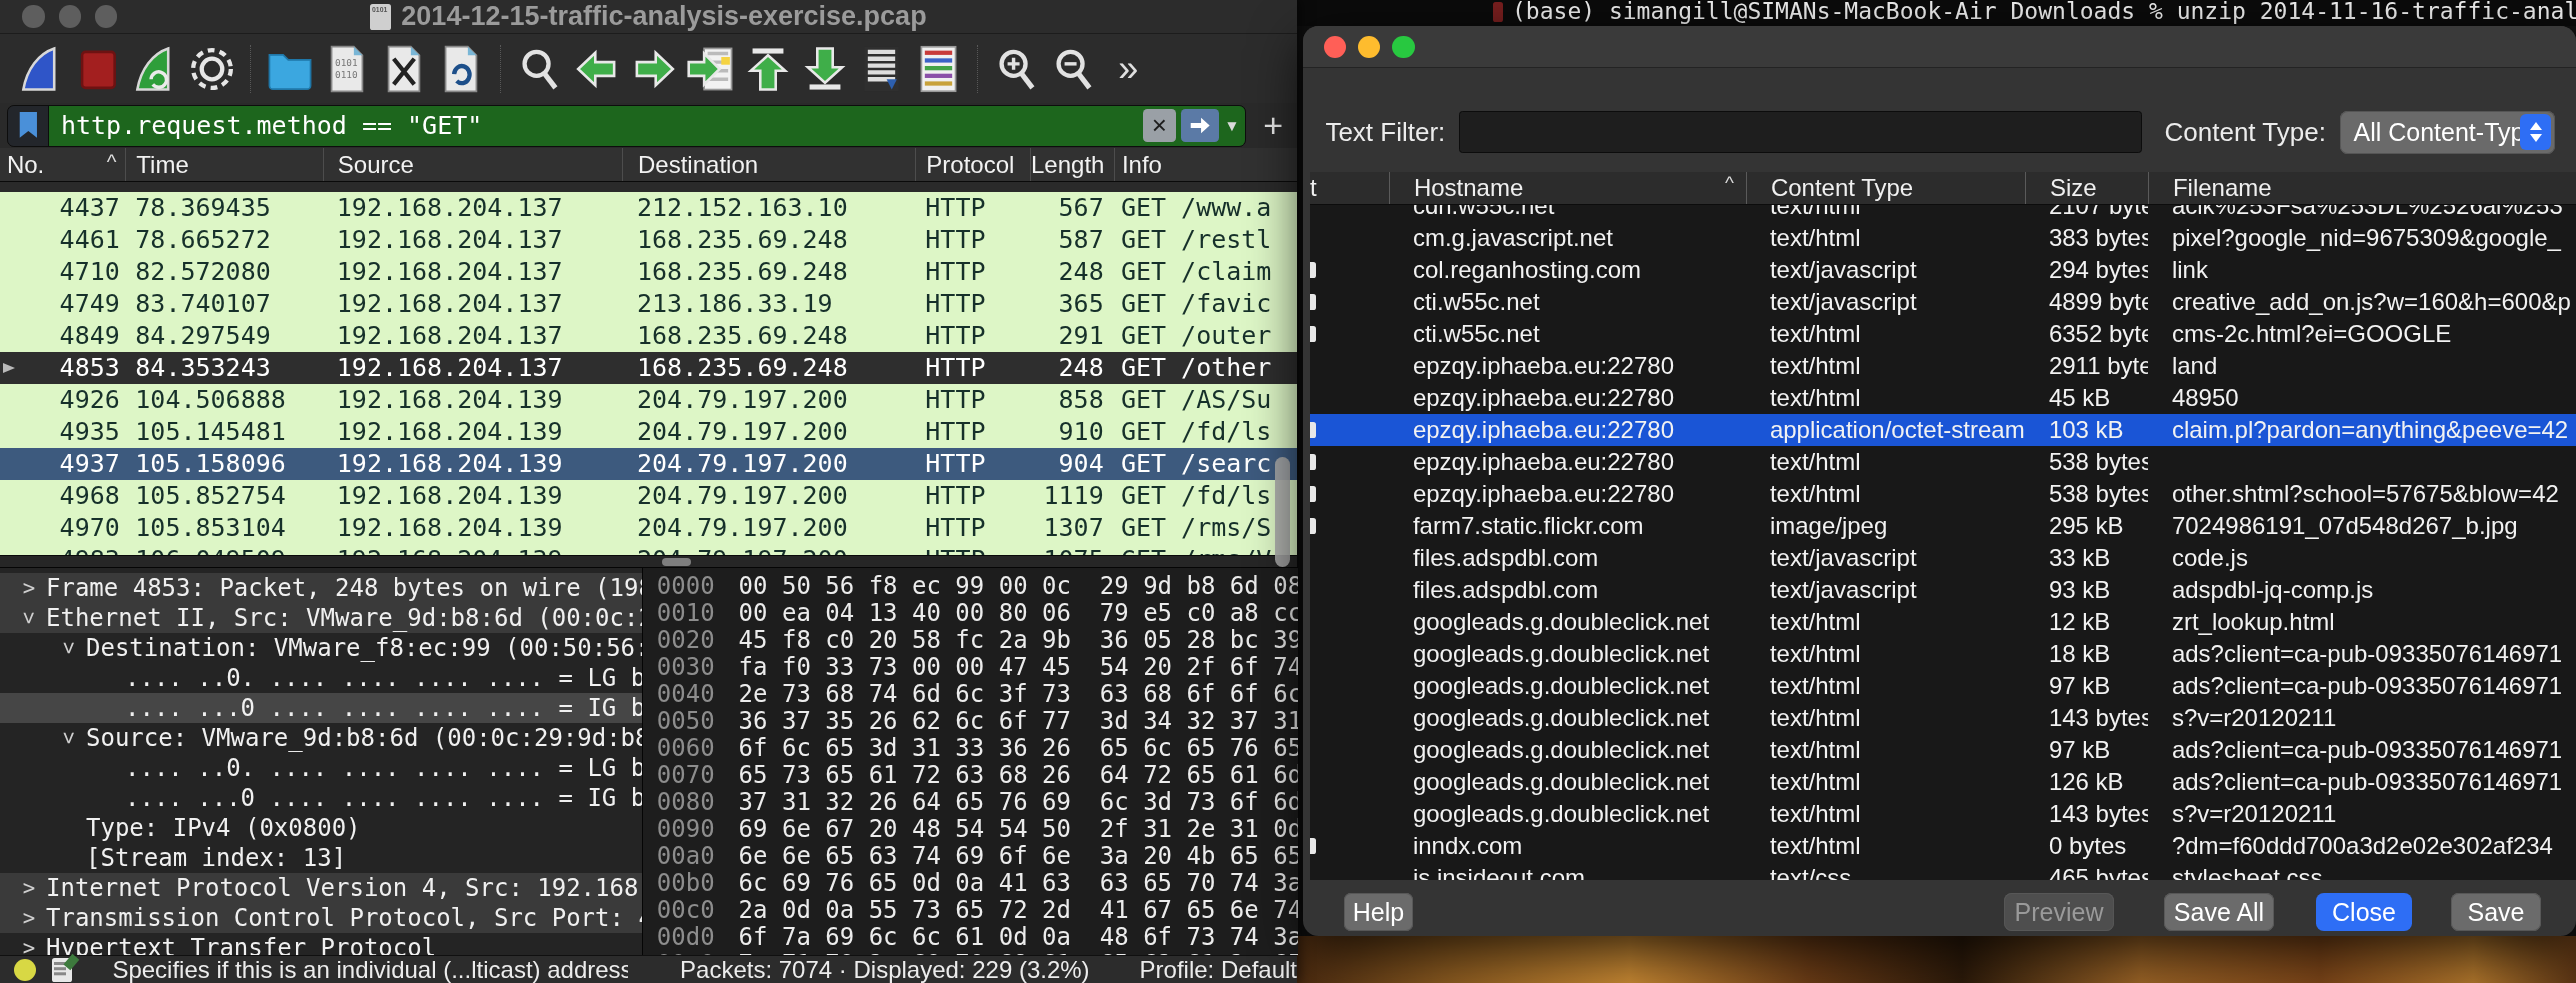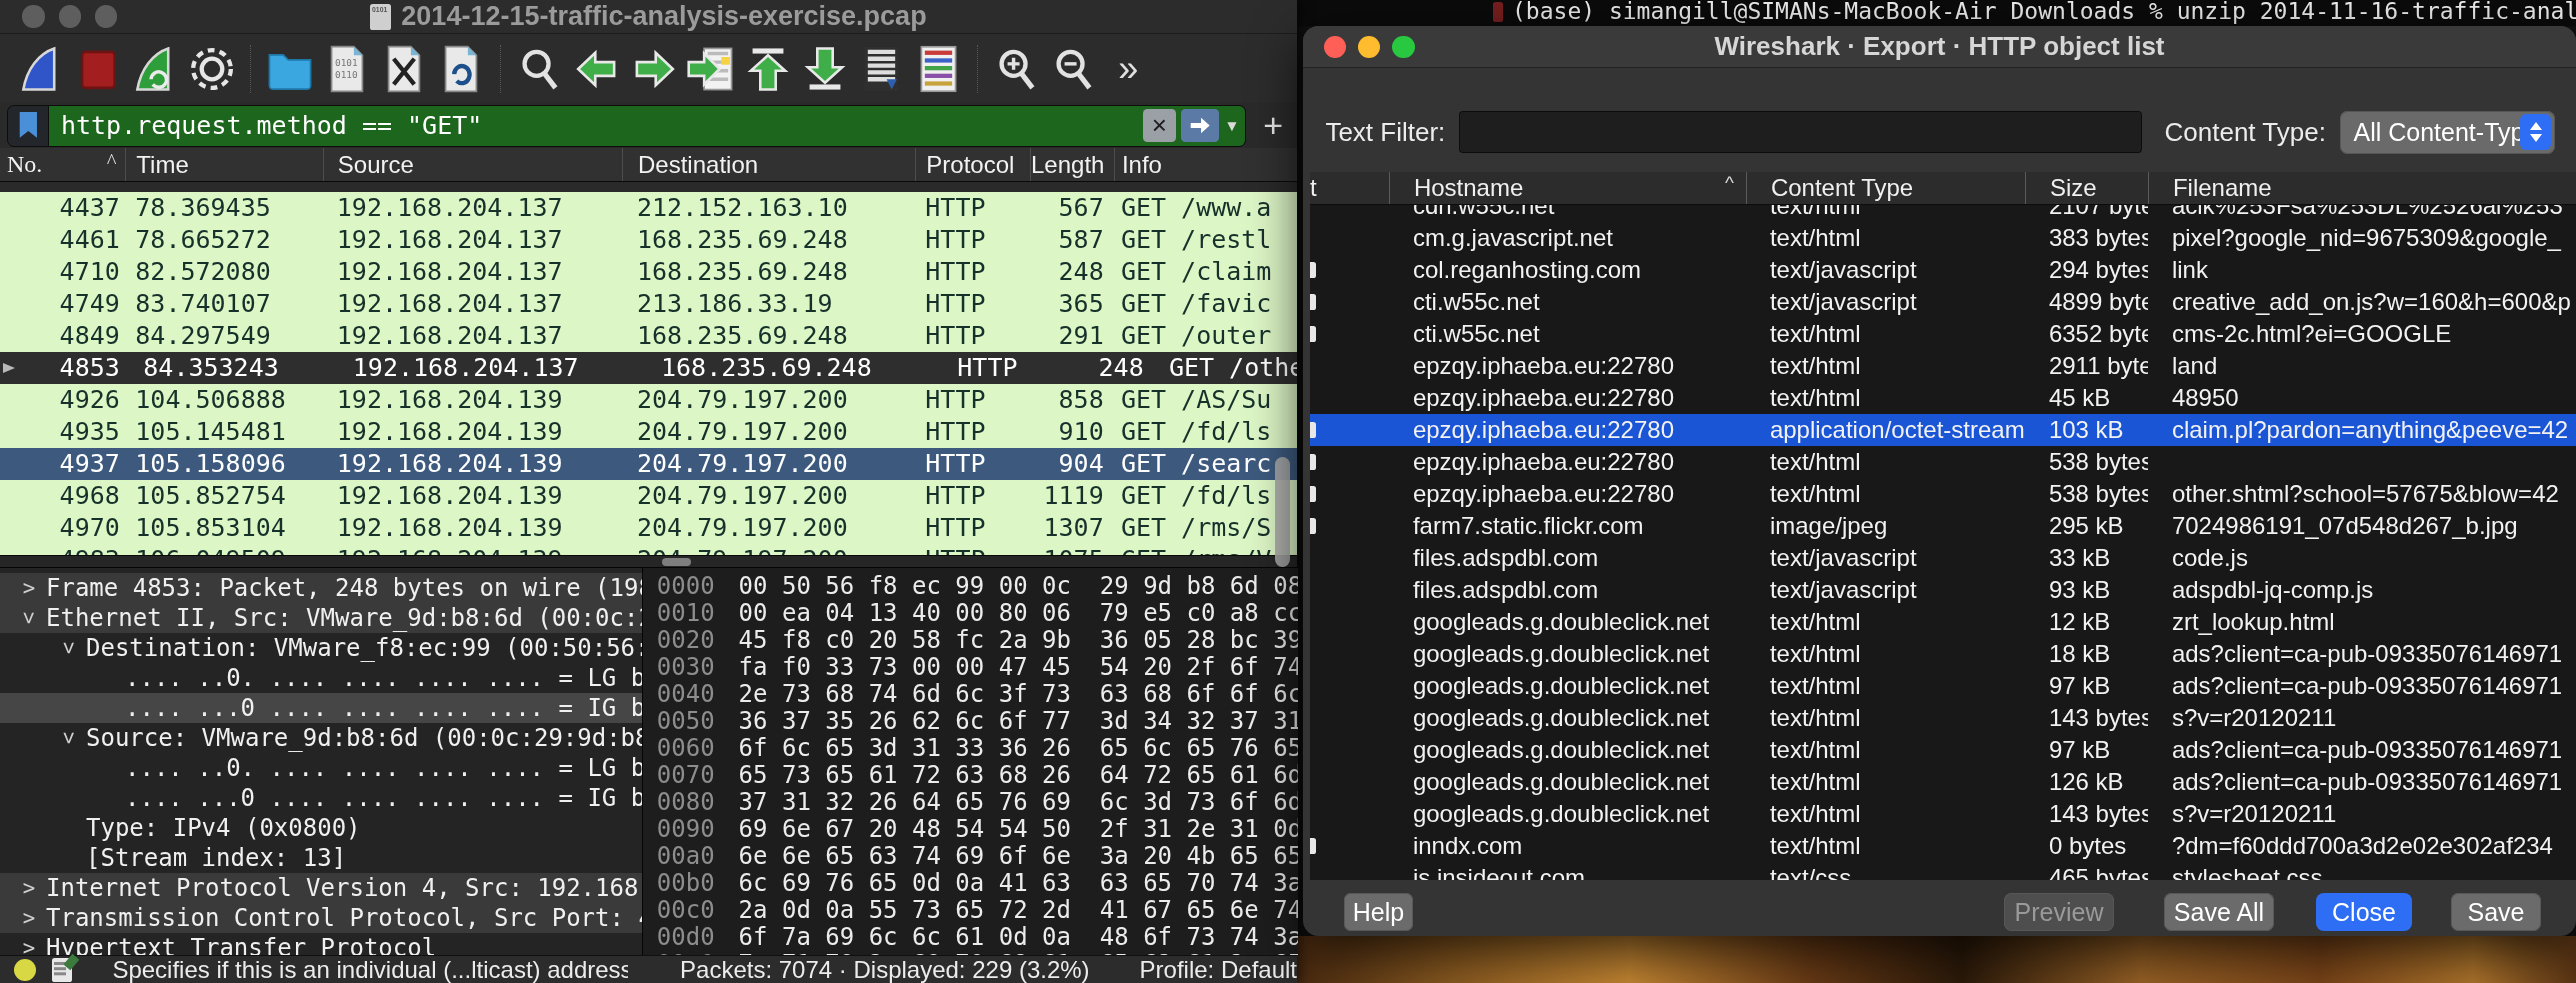--- a/index.html
+++ b/index.html
@@ -41,24 +41,24 @@
   .fctl{display:flex;align-items:center;height:100%;background:var(--filter-green);padding-right:5.2px;}
   .fx{width:33px;height:33px;background:#9aa0a6;border-radius:4.3px;color:#1d1d1d;font-size:26px;display:flex;align-items:center;justify-content:center;margin-right:5.2px;}
   .fgo{width:38px;height:33px;background:#5b7aa6;border-radius:4.3px;display:flex;align-items:center;justify-content:center;}
   .fcaret{color:#dadada;font-size:15.5px;margin-left:5.2px;}
   .fplus{width:34px;height:34px;margin-left:10.3px;color:#e6e6e6;font-size:34px;display:flex;align-items:center;justify-content:center;}
 
   
   .plist-header{position:absolute;left:0;top:148px;width:100%;height:34px;background:#313131;color:#f2f2f2;
                 font-size:24px;display:flex;align-items:center;border-bottom:1.7px solid #0a0a0a;box-sizing:border-box;}
   .plist-header>div{height:100%;display:flex;align-items:center;border-left:1.7px solid #4d4d4d;box-sizing:border-box;overflow:hidden;white-space:nowrap;}
-  .plist-header>div:first-child{border-left:none;font-family:Liberation Serif, serif;}
+  .plist-header>div:first-child{border-left:none;}
   .plist{position:absolute;left:0;top:192px;width:100%;height:372px;background:var(--row-green);overflow:hidden;}
   .prow{display:flex;height:32px;line-height:32px;font-size:25px;color:var(--row-text);background:var(--row-green);white-space:nowrap;position:relative;}
-  .prow.focused{background:#2e2e2e;color:#fff;gap:8px;}
+  .prow.focused{background:#2e2e2e;color:#fff;}
   .prow.focused:before{content:"";position:absolute;left:3.4px;top:11.2px;border-left:12px solid #b9b9b9;border-top:5.2px solid transparent;border-bottom:5.2px solid transparent;}
   .prow.selected{background:var(--sel-steel);color:#fff;}
   .c-no{width:125px;text-align:right;padding-right:5.2px;box-sizing:border-box;flex:0 0 auto;}
   .c-time{width:198px;padding-left:10.3px;box-sizing:border-box;flex:0 0 auto;}
   .c-src{width:299px;padding-left:13.8px;box-sizing:border-box;flex:0 0 auto;}
   .c-dst{width:293px;padding-left:15px;box-sizing:border-box;flex:0 0 auto;}
   .c-proto{width:115px;padding-left:10.3px;box-sizing:border-box;flex:0 0 auto;}
   .c-len{width:84px;text-align:right;padding-right:10.3px;box-sizing:border-box;flex:0 0 auto;}
   .c-info{flex:1;padding-left:6.9px;overflow:hidden;}
   .hd-no{position:relative;padding-left:6.9px;}
@@ -479,21 +479,20 @@
     </div>
   </div>
 
   <div class="dialog">
     <div class="dlg-titlebar">
       <div class="dlg-lights">
         <div class="dl" id="dl-red" style="background: rgb(255, 95, 87);"></div>
         <div class="dl" id="dl-yellow" style="background: rgb(254, 188, 46);"></div>
         <div class="dl" id="dl-green" style="background: rgb(40, 200, 64);"></div>
       </div>
-      <div class="dlg-title">Wireshark · Export · HTTP object list</div>
     </div>
 
     <div class="dlg-filterrow">
       <span class="tf-label">Text Filter:</span>
       <div class="tf-input"></div>
       <span class="ct-label">Content Type:</span>
       <div class="ct-select">
         <span class="ct-value">All Content-Types</span>
         <span class="ct-stepper">
             <span class="tri-up"></span>

